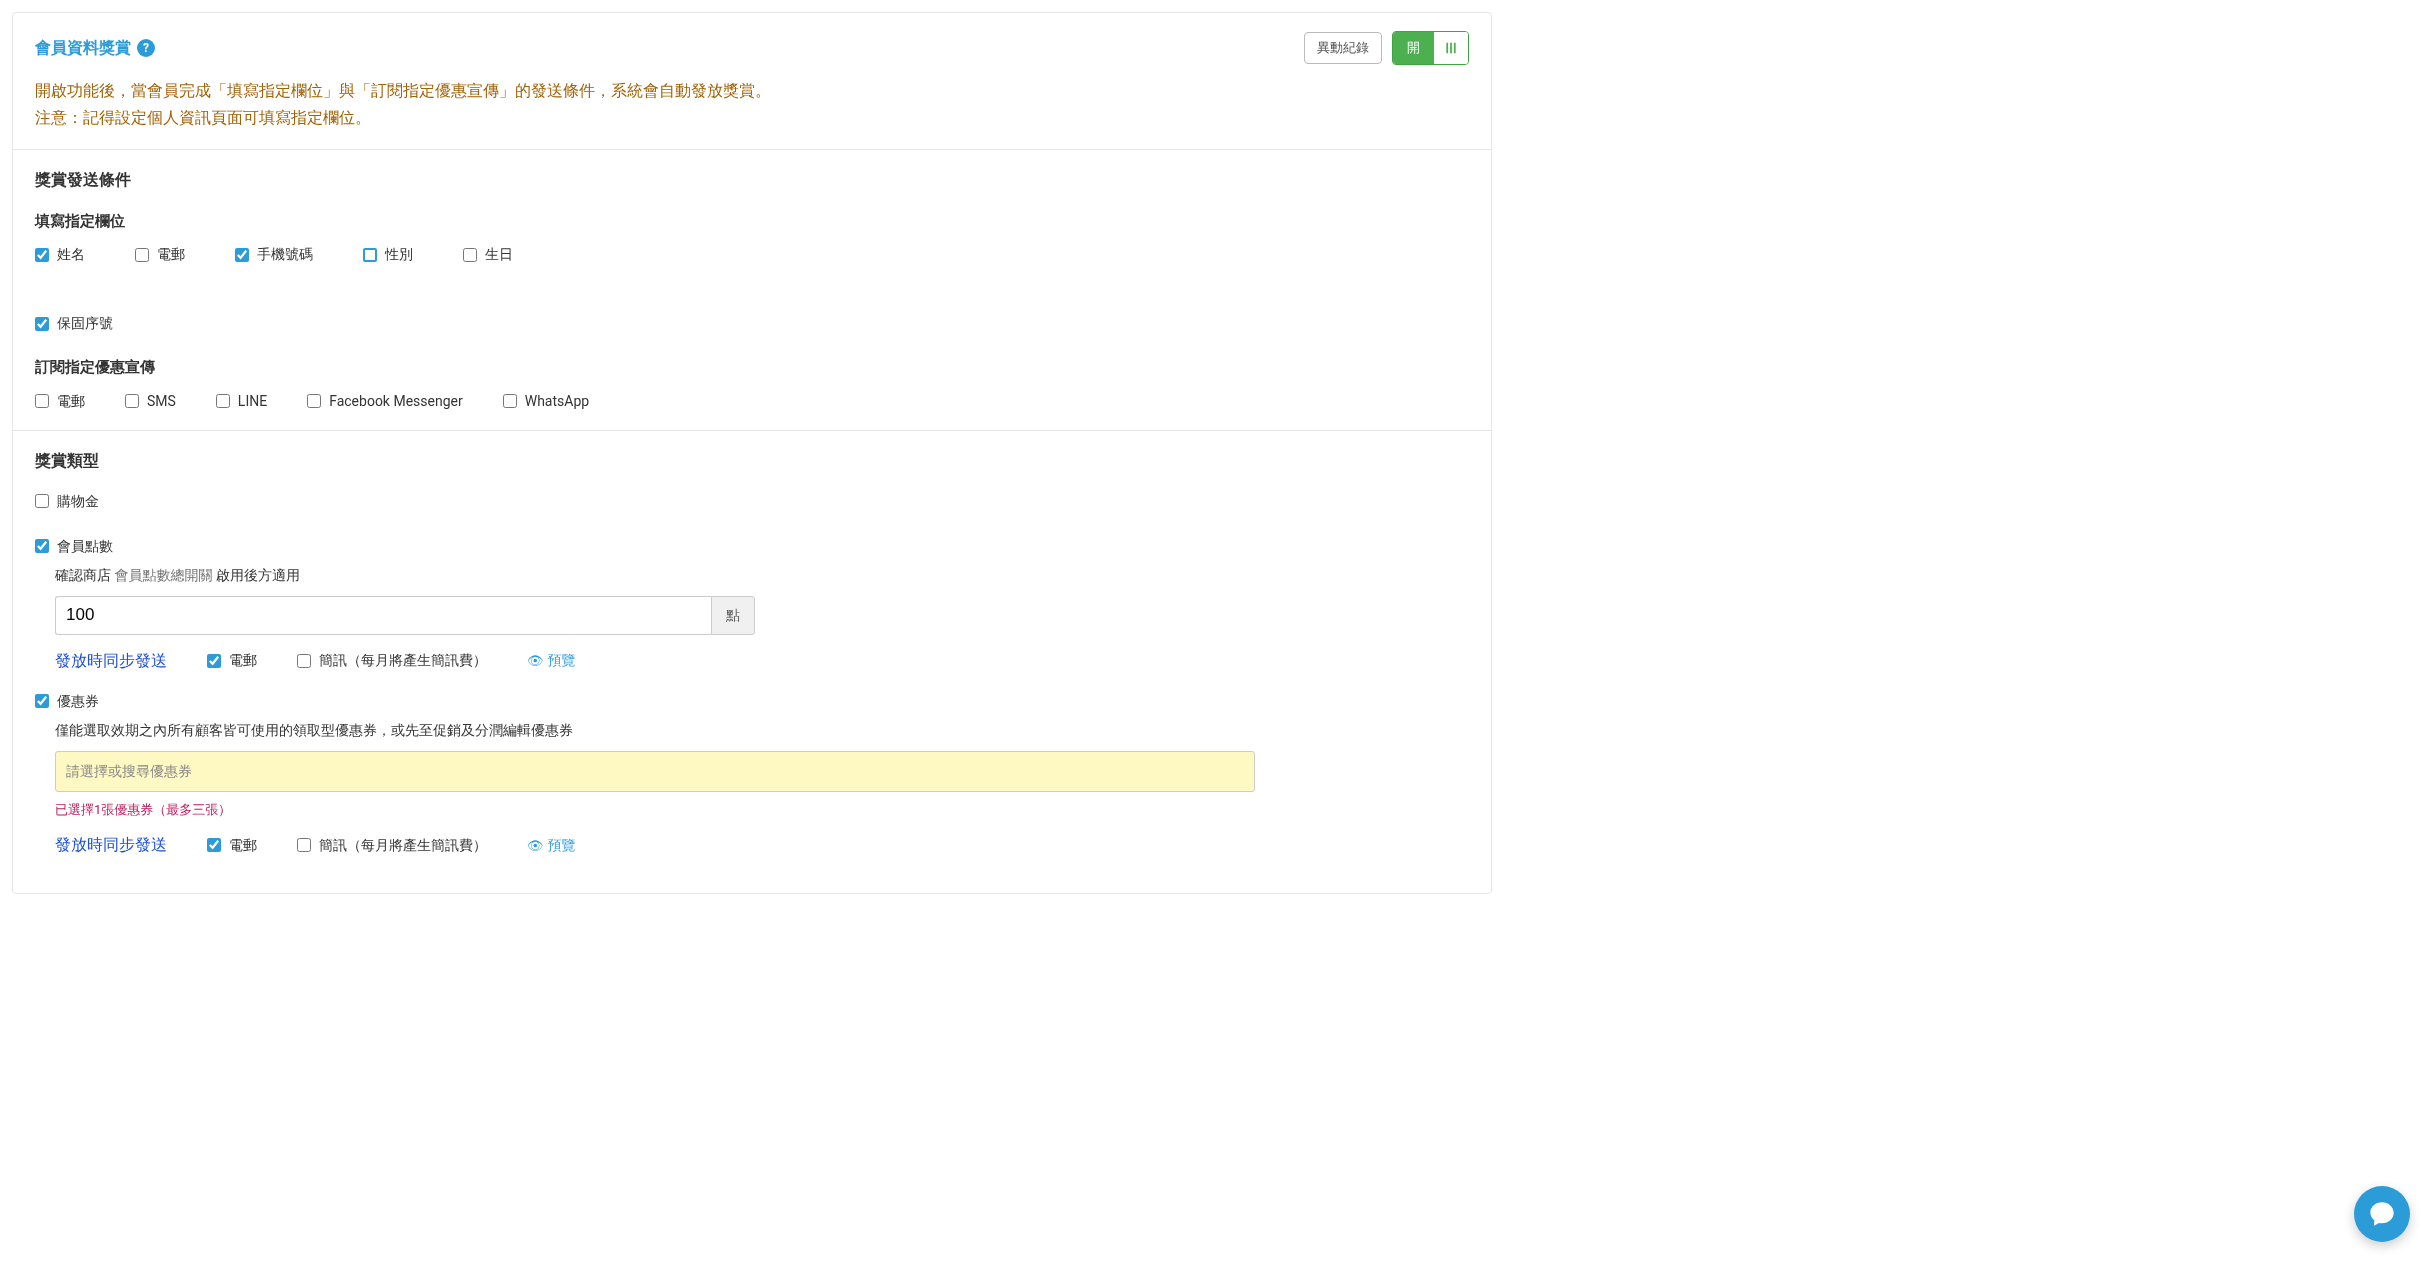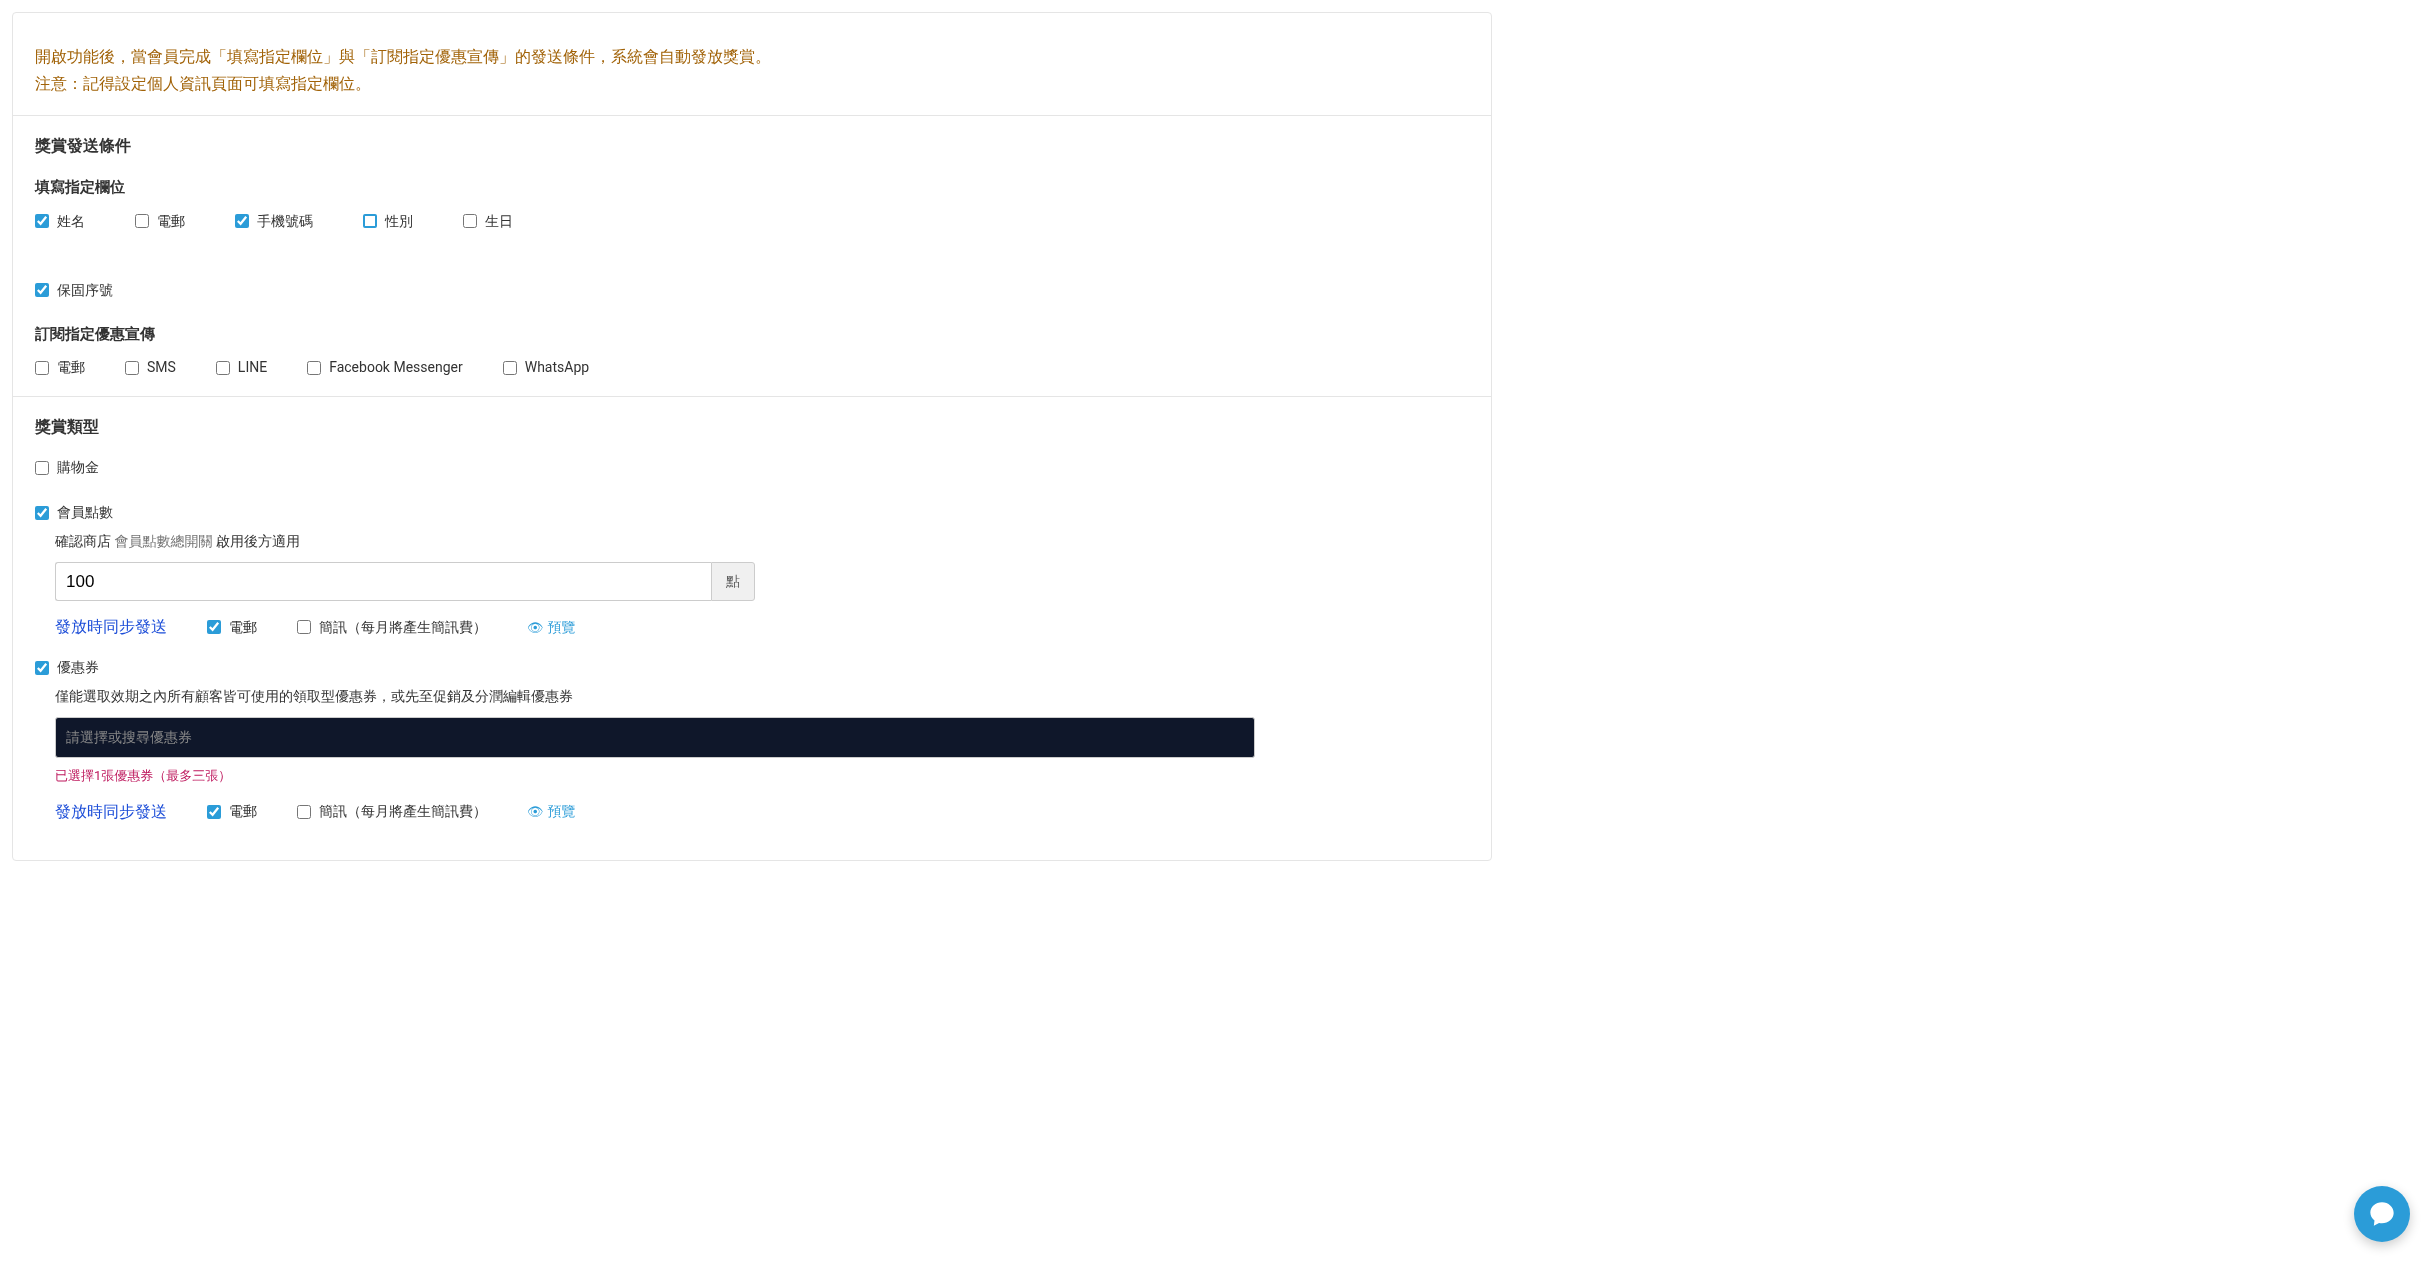--- a/index.html
+++ b/index.html
@@ -34,35 +34,54 @@
     .input-group { display:flex; max-width: 700px; margin-bottom: 14px; }
     .input-group input { flex:1; padding:8px 10px; border:1px solid #ccc; border-right:none; border-radius:3px 0 0 3px; font-size:17px; }
     .input-group .addon { padding:8px 14px; background:#f0f0f0; border:1px solid #ccc; border-radius:0 3px 3px 0; color:#555; }
 
     .sync-row { display:flex; flex-wrap:wrap; align-items:center; gap: 20px 40px; margin-bottom: 4px; }
     .sync-row .label { font-size:16px; color:#1d4ed8; }
     .preview { color:#2b9cd8; cursor:pointer; display:inline-flex; align-items:center; gap:4px; }
     .preview .eye { font-size:13px; }
 
     .coupon-hint { font-size:14px; color:#333; margin-bottom:10px; }
-    .coupon-select { width:100%; padding:9px 10px; border:1px solid #ccc; border-radius:3px; color:#888; background:#0f172a; cursor:pointer; font-size:14px; margin-bottom:8px; max-width: 1200px;}
+    .coupon-select { width:100%; padding:9px 10px; border:1px solid #ccc; border-radius:3px; color:#888; background:#fef9c3; cursor:pointer; font-size:14px; margin-bottom:8px; max-width: 1200px;}
     .coupon-selected { color:#be185d; font-size:13px; margin-bottom: 14px; }
 
     .reward-item-row { display:flex; align-items:center; gap:8px; margin-bottom:6px; }
     .reward-item-row input[type=checkbox] { width:14px; height:14px; accent-color:#2b9cd8; cursor:pointer; }
 
     .chat-fab { position:fixed; bottom:20px; right:20px; width:56px; height:56px; border-radius:50%; background:#2b9cd8; display:flex; align-items:center; justify-content:center; cursor:pointer; box-shadow:0 4px 12px rgba(0,0,0,0.2); }
     .chat-fab svg { width:28px; height:28px; fill:#fff; }
   </style>
 </head>
 <body>
 
 <div class="container">
 
   <div class="section">
+    <div class="header-row">
+      <div class="title">
+        <span>會員資料獎賞</span>
+        <span class="help-icon">?</span>
+      </div>
+      <div class="header-actions">
+        <button class="btn-outline">異動紀錄</button>
+        <div class="toggle-group">
+          <div class="toggle-on">開</div>
+          <div class="toggle-off-icon">
+            <svg viewBox="0 0 24 24">
+                <rect x="4" y="3" width="3" height="18" fill="#4caf50"></rect>
+                <rect x="10.5" y="3" width="3" height="18" fill="#4caf50"></rect>
+                <rect x="17" y="3" width="3" height="18" fill="#4caf50"></rect>
+              </svg>
+          </div>
+        </div>
+      </div>
+    </div>
     <div class="desc">
       <div>開啟功能後，當會員完成「填寫指定欄位」與「訂閱指定優惠宣傳」的發送條件，系統會自動發放獎賞。</div>
       <div>注意：記得設定個人資訊頁面可填寫指定欄位。</div>
     </div>
   </div>
 
   <div class="section">
     <h3 class="section-heading">獎賞發送條件</h3>
 
     <h4 class="sub-heading">填寫指定欄位</h4>

